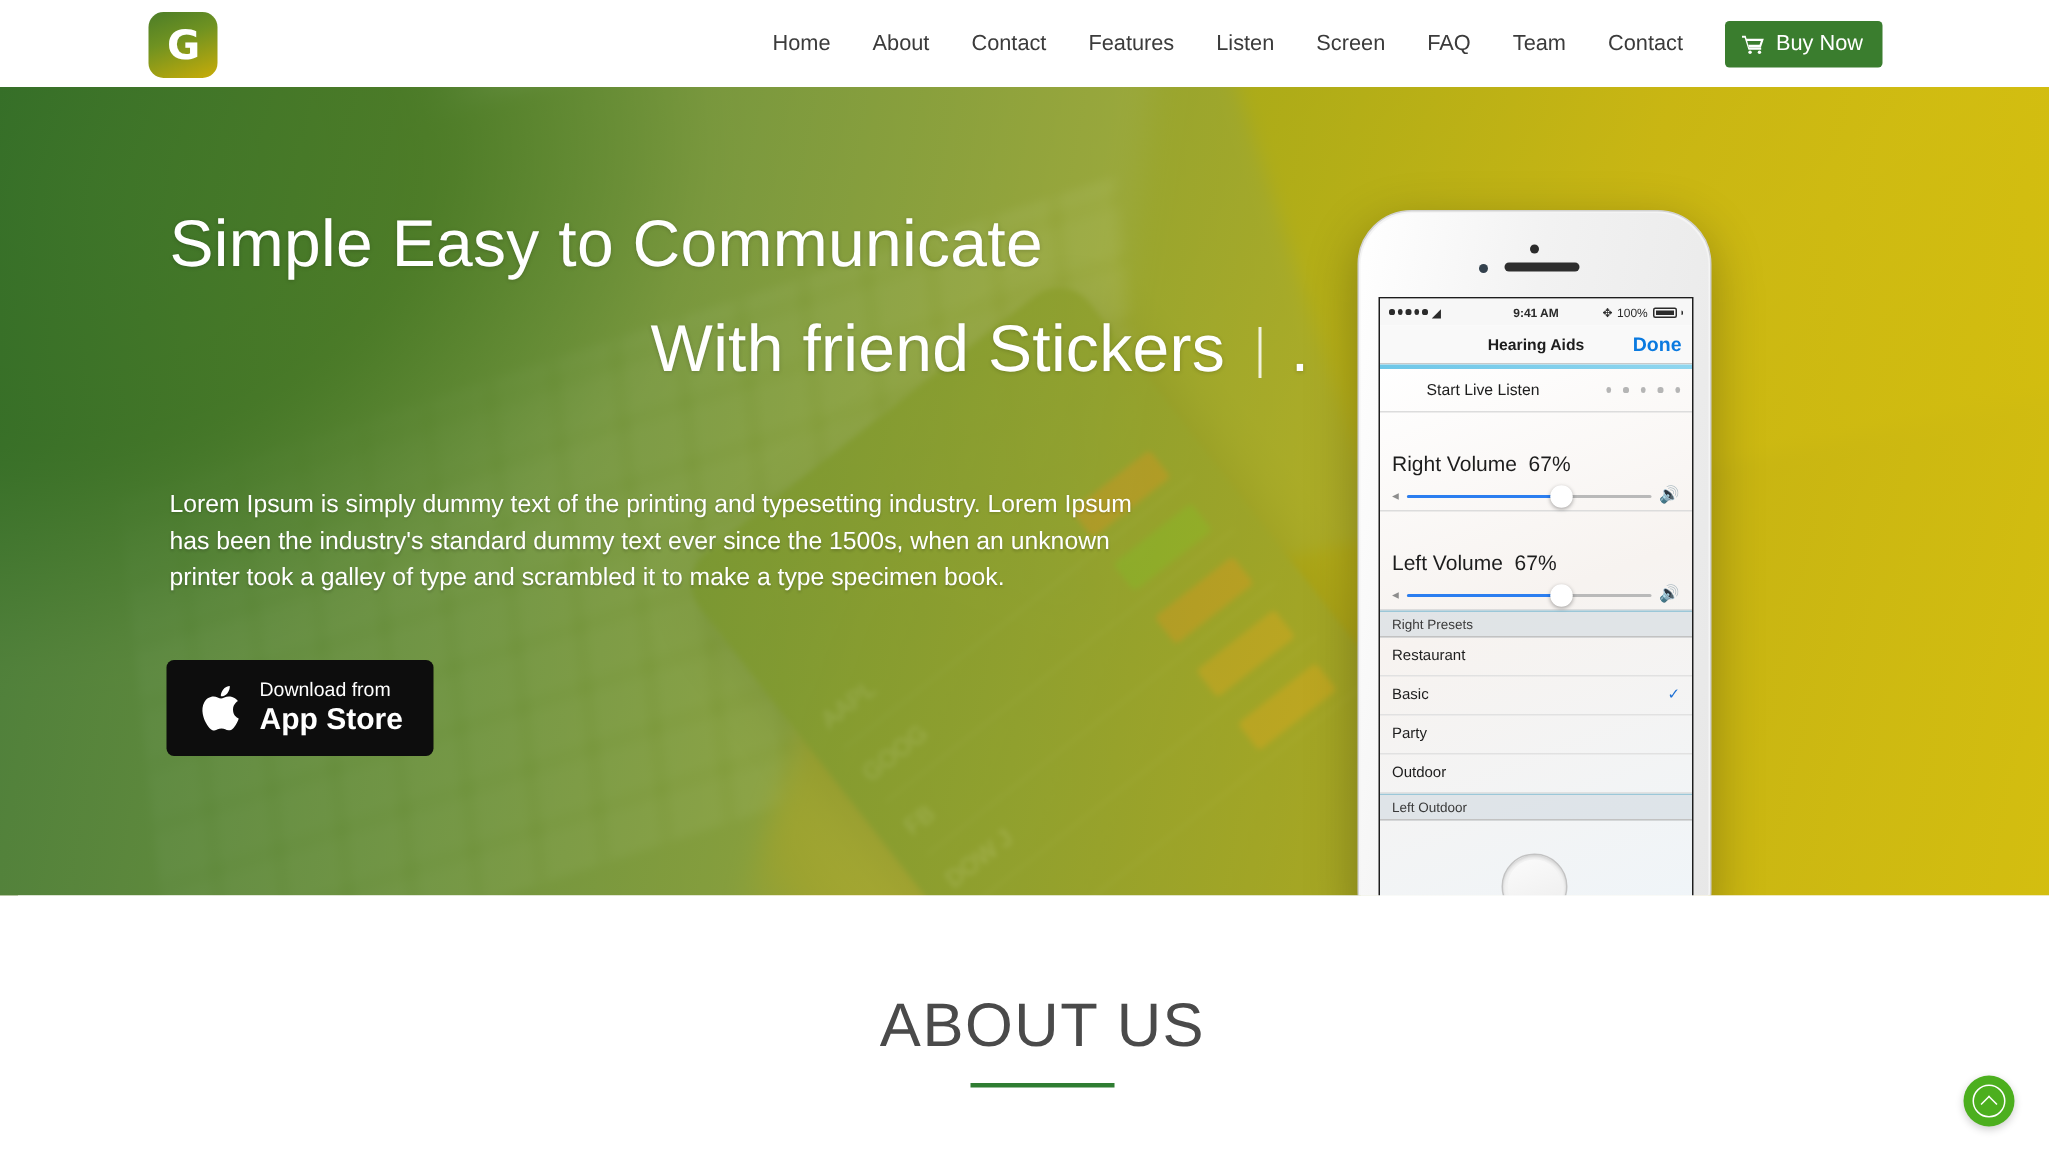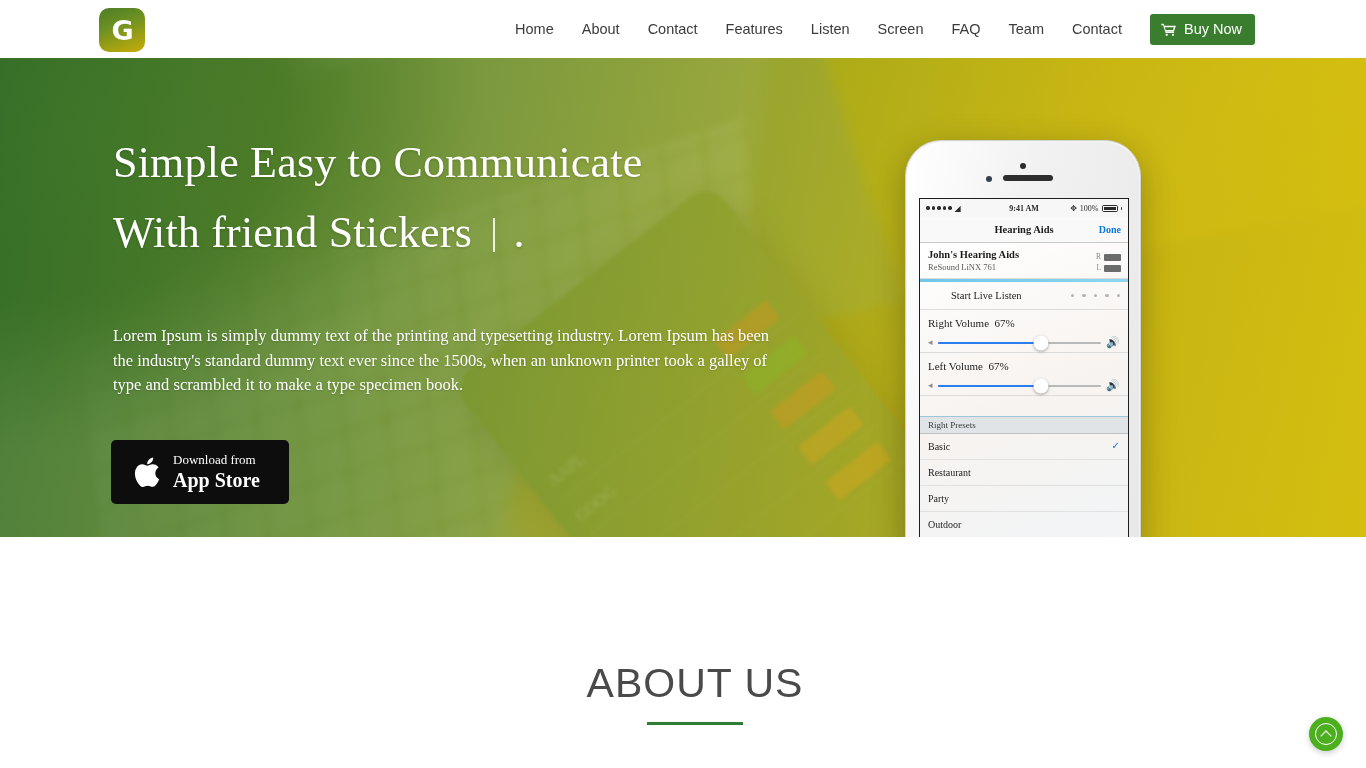--- a/index.html
+++ b/index.html
@@ -16,21 +16,21 @@
                line-height:1;letter-spacing:-1px;}
   .nav{position:absolute;right:111px;top:0;height:58px;display:flex;align-items:center;gap:0;}
   .nav a{color:#3b3b3b;font-size:14.5px;text-decoration:none;padding:0 14px;white-space:nowrap;}
   .buynow{margin-left:14px;background:#3a7d2e;color:#fff;border:none;border-radius:3px;
           height:31px;padding:0 13px 0 11px;font-size:14.5px;display:flex;align-items:center;
           gap:7px;cursor:pointer;}
   .cart-ic{display:inline-block;width:16px;height:13px;position:relative;}
   .cart-ic svg{display:block;}
 
   
-  .hero{position:absolute;top:58px;left:0;width:1366px;height:479px;overflow:hidden;font-family:Liberation Serif, serif;}
+  .hero{position:absolute;top:58px;left:0;width:1366px;height:539px;overflow:hidden;}
   .hero-photo{position:absolute;inset:-40px;filter:blur(1.2px);}
   
   .kb{position:absolute;left:-60px;top:40px;width:1000px;height:620px;
       transform:rotate(-18deg);
       background:
         repeating-linear-gradient(100deg, rgba(255,255,255,.10) 0 3px, rgba(0,0,0,.05) 3px 7px),
         linear-gradient(120deg,#9fae6d 0%,#8fa25c 45%,#b6b847 100%);
       border-radius:40px;filter:blur(6px);opacity:.85;}
   .kb-keys{position:absolute;left:120px;top:210px;width:700px;height:330px;
       transform:rotate(-18deg) skewX(-12deg);
@@ -63,21 +63,21 @@
       background:linear-gradient(100deg,
           rgba(50,110,40,.80) 0%,
           rgba(92,136,40,.72) 26%,
           rgba(140,158,28,.62) 52%,
           rgba(196,178,16,.70) 76%,
           rgba(214,192,12,.80) 100%);}
   .hero-inner{position:absolute;inset:0;}
   .h-title{position:absolute;left:113px;top:70px;width:760px;color:#fff;
            font-size:44px;font-weight:300;line-height:1.6;letter-spacing:.2px;
            text-shadow:0 1px 3px rgba(0,0,0,.18);}
-  .h-title .l2{display:block;}
+  .h-title .l2{display:block;text-align:right;}
   .caret{display:inline-block;width:2px;height:34px;background:rgba(255,255,255,.85);
          vertical-align:-5px;margin:0 7px 0 10px;}
   .h-para{position:absolute;left:113px;top:266px;width:660px;color:#fff;font-size:16.5px;
           line-height:24.5px;text-shadow:0 1px 2px rgba(0,0,0,.2);}
   .appstore{position:absolute;left:111px;top:382px;width:178px;height:64px;background:#0d0d0d;
             border-radius:5px;display:flex;align-items:center;gap:12px;padding-left:20px;
             text-decoration:none;cursor:pointer;}
   .apple{width:30px;height:36px;fill:#fff;flex:none;}
   .as-t{display:flex;flex-direction:column;line-height:1.1;}
   .as-small{color:#fff;font-size:13px;}
@@ -110,44 +110,44 @@
   .sb-dot{width:3.5px;height:3.5px;border-radius:50%;background:#2b2b2b;}
   .sb-wifi{margin-left:3px;font-size:8px;}
   .sb-time{position:absolute;left:50%;transform:translateX(-50%);font-weight:600;}
   .sb-right{margin-left:auto;display:flex;align-items:center;gap:3px;}
   .batt{width:16px;height:7px;border:1px solid #2b2b2b;border-radius:1.5px;position:relative;}
   .batt:after{content:"";position:absolute;left:1px;top:1px;bottom:1px;right:1px;background:#2b2b2b;}
   .batt-tip{width:1.5px;height:3px;background:#2b2b2b;border-radius:0 1px 1px 0;}
   .navbar{height:26px;background:#f9f9f9;border-bottom:1px solid #c9c9c9;position:relative;
           display:flex;align-items:center;justify-content:center;}
   .navbar-title{font-size:10.5px;font-weight:bold;color:#1d1d1d;}
-  .navbar-done{position:absolute;right:7px;font-size:10px;color:#0a7ae0;font-weight:600;cursor:pointer;}
+  .navbar-done{position:absolute;right:7px;font-size:13px;color:#0a7ae0;font-weight:600;cursor:pointer;}
   .scr-body{background:linear-gradient(160deg,#ffffff 0%,#f7f3f0 40%,#eef5fa 100%);height:408px;position:relative;}
   .cell{padding:6px 8px;border-bottom:1px solid #dcdcdc;position:relative;background:transparent;}
   .cell-title{font-size:10.5px;font-weight:bold;color:#1d1d1d;}
   .cell-sub{font-size:8.5px;color:#5a5a5a;margin-top:2px;}
   .rl{position:absolute;right:7px;top:8px;text-align:right;font-size:7.5px;color:#8a8a8a;line-height:11px;}
   .rl .bar{display:inline-block;width:17px;height:7px;background:#6b6b6b;border-radius:1px;
            vertical-align:middle;margin-left:3px;}
   .divider-blue{height:3px;background:linear-gradient(90deg,#6ec7e8,#8fd6ef);}
   .cell-live{padding:8px;border-bottom:1px solid #dcdcdc;display:flex;align-items:center;}
   .live-label{font-size:10.5px;color:#1d1d1d;margin-left:23px;}
   .live-dots{margin-left:auto;display:flex;gap:8px;}
   .live-dots i{width:3.5px;height:3.5px;border-radius:50%;background:#b5b5b5;display:block;}
   .vol-block{padding:7px 8px 4px;border-bottom:1px solid #dcdcdc;}
-  .vol-label{font-size:11px;color:#1d1d1d;margin-bottom:8px;}
+  .vol-label{font-size:14px;color:#1d1d1d;margin-bottom:8px;margin-top:19px;}
   .vol-row{display:flex;align-items:center;gap:5px;}
   .spk-sm,.spk-lg{color:#8d8d8d;font-size:9px;line-height:1;}
   .spk-lg{font-size:11px;}
   .slider{flex:1;height:2px;background:#b9b9b9;border-radius:1px;position:relative;cursor:pointer;}
   .slider-fill{position:absolute;left:0;top:0;bottom:0;background:#2b7ef0;border-radius:1px;}
   .slider-knob{position:absolute;top:50%;width:15px;height:15px;border-radius:50%;background:#fff;
                transform:translate(-50%,-50%);box-shadow:0 1px 3px rgba(0,0,0,.35);}
   .section-hd{background:rgba(205,215,222,.55);padding:3px 8px;font-size:9px;color:#3a3a3a;
-              border-top:1px solid #9bc7d8;border-bottom:1px solid #c2c2c2;margin-top:20px;}
+              border-top:1px solid #9bc7d8;border-bottom:1px solid #c2c2c2;}
   .preset{padding:7px 8px;border-bottom:1px solid #e1e1e1;font-size:10px;color:#1d1d1d;
           position:relative;cursor:pointer;}
   .check{position:absolute;right:8px;top:6px;color:#1b6fd4;font-size:10px;}
 
   
   .about{position:absolute;top:597px;left:12px;width:1366px;height:171px;background:#fff;}
   .about-h{position:absolute;top:63px;width:100%;text-align:center;font-size:41px;
            font-weight:300;color:#4a4a4a;letter-spacing:1px;}
   .about-rule{position:absolute;top:125px;left:50%;transform:translateX(-50%);
               width:96px;height:3px;background:#2f7d32;}
@@ -269,28 +269,20 @@
         </span>
       </div>
 
       <div class="navbar">
         <span class="navbar-title">Hearing Aids</span>
         <span class="navbar-done">Done</span>
       </div>
 
       <div class="scr-body">
 
-        <div class="cell">
-          <div class="cell-title">John's Hearing Aids</div>
-          <div class="cell-sub">ReSound LiNX 761</div>
-          <div class="rl">
-            <div><span>R</span><span class="bar"></span></div>
-            <div><span>L</span><span class="bar"></span></div>
-          </div>
-        </div>
         <div class="divider-blue"></div>
 
         <div class="cell-live">
           <span class="live-label">Start Live Listen</span>
           <span class="live-dots">
               <i></i>
               <i></i>
               <i></i>
               <i></i>
               <i></i>
@@ -320,25 +312,25 @@
             <span class="slider">
               <span class="slider-fill" id="lfill" style="width: 63%;"></span>
                 <span class="slider-knob" id="lknob" style="left: 63%;"></span>
             </span>
             <span class="spk-lg">🔊</span>
           </div>
         </div>
 
         <div class="section-hd">Right Presets</div>
         <div class="preset">
+          <span>Restaurant</span>
+        </div>
+        <div class="preset">
           <span>Basic</span>
           <span class="check">✓</span>
-        </div>
-        <div class="preset">
-          <span>Restaurant</span>
         </div>
         <div class="preset">
           <span>Party</span>
         </div>
         <div class="preset">
           <span>Outdoor</span>
         </div>
         <div class="section-hd">Left Outdoor</div>
       </div>
     </div>

